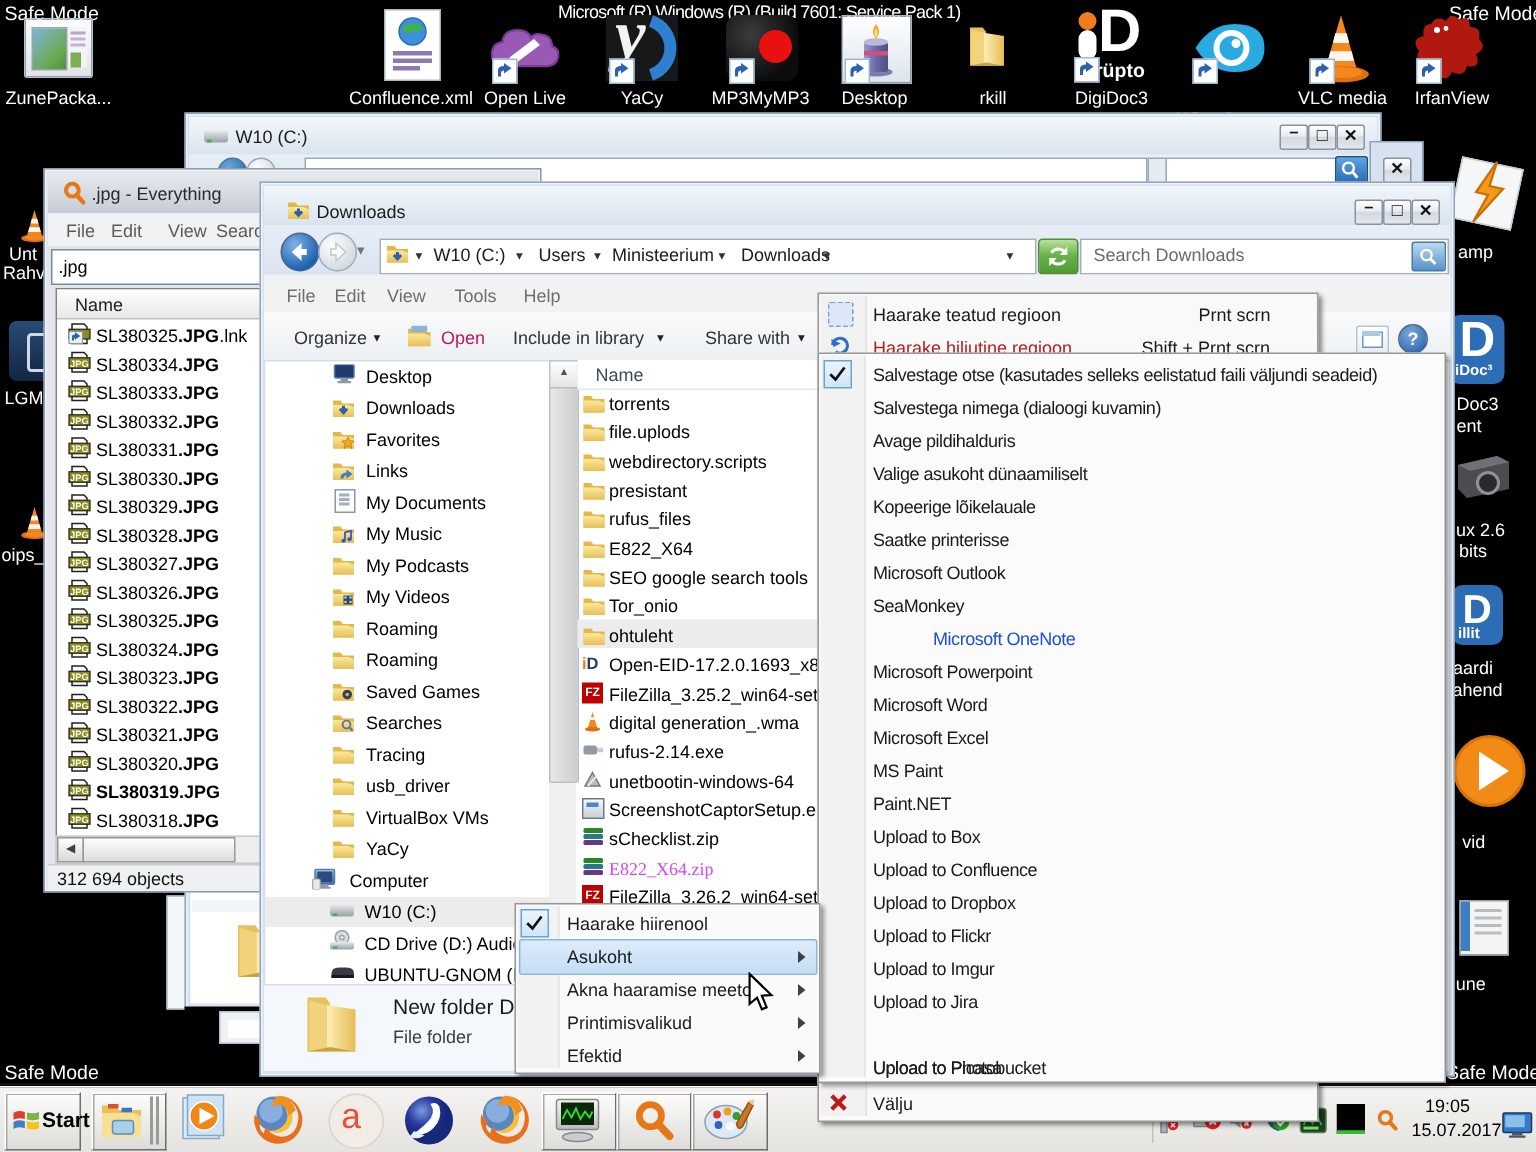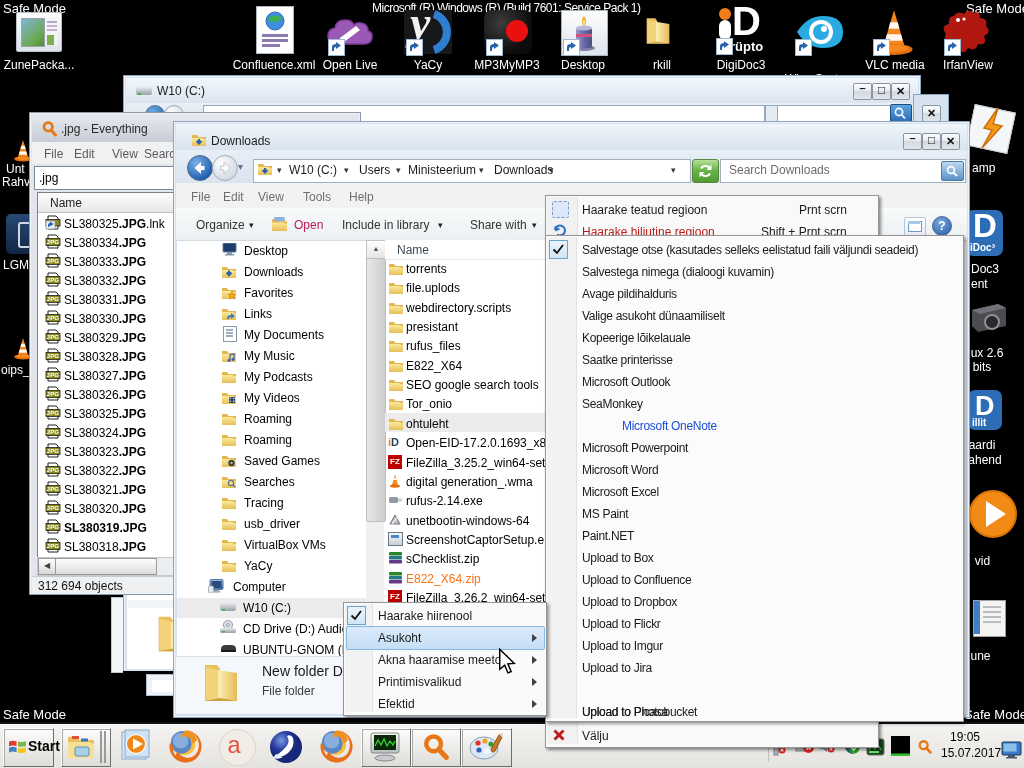--- a/index.html
+++ b/index.html
@@ -685,21 +685,21 @@
         <rect x="1" y="1" width="13" height="3.4" rx="1" fill="#288828"></rect>
         <rect x="1" y="5" width="13" height="3.4" rx="1" fill="#287888"></rect>
         <rect x="1" y="9" width="13" height="3.4" rx="1" fill="#683888"></rect>
       </svg></div>
     <div class="abs" style="left:406px;top:552px;white-space:nowrap;color:#000;">sChecklist.zip</div>
     <div class="abs" style="left:388px;top:571px;"><svg width="15" height="14" viewBox="0 0 15 14">
         <rect x="1" y="1" width="13" height="3.4" rx="1" fill="#288828"></rect>
         <rect x="1" y="5" width="13" height="3.4" rx="1" fill="#287888"></rect>
         <rect x="1" y="9" width="13" height="3.4" rx="1" fill="#683888"></rect>
       </svg></div>
-    <div class="abs" style="left:406px;top:572px;white-space:nowrap;color:#f97316;">E822_X64.zip</div>
+    <div class="abs" style="left:406px;top:572px;white-space:nowrap;color:#d946ef;font-family:Liberation Serif, serif;">E822_X64.zip</div>
     <div class="abs" style="left:388px;top:590px;width:14px;height:14px;background:#bf0000;color:#fff;font-weight:bold;font-size:8px;text-align:center;line-height:14px;">FZ</div>
     <div class="abs" style="left:406px;top:591px;white-space:nowrap;color:#000;">FileZilla_3.26.2_win64-set</div>
     <div class="abs" style="left:176px;top:656px;width:787px;height:57px;background:#f4f8fc;border-top:1px solid #d8dee4;"></div>
     <div class="abs" style="left:197px;top:658px;"><svg width="48" height="50" viewBox="0 0 48 44">
         <path d="M8 4 L20 4 L23 8 L23 40 L8 40 Z" fill="#e9c05e"></path>
         <path d="M9 6 L21 9 L21 39 L9 39 Z" fill="#f3d27c"></path>
         <path d="M21 9 L40 12 L40 40 L21 40 Z" fill="url(#g7)"></path>
         <path d="M8 40 L23 37 L40 40 Z" fill="#caa23e"></path>
       </svg></div>
     <div class="abs" style="left:262px;top:663px;white-space:nowrap;color:#1a1a1a;font-size:14px;">New folder  D</div>

